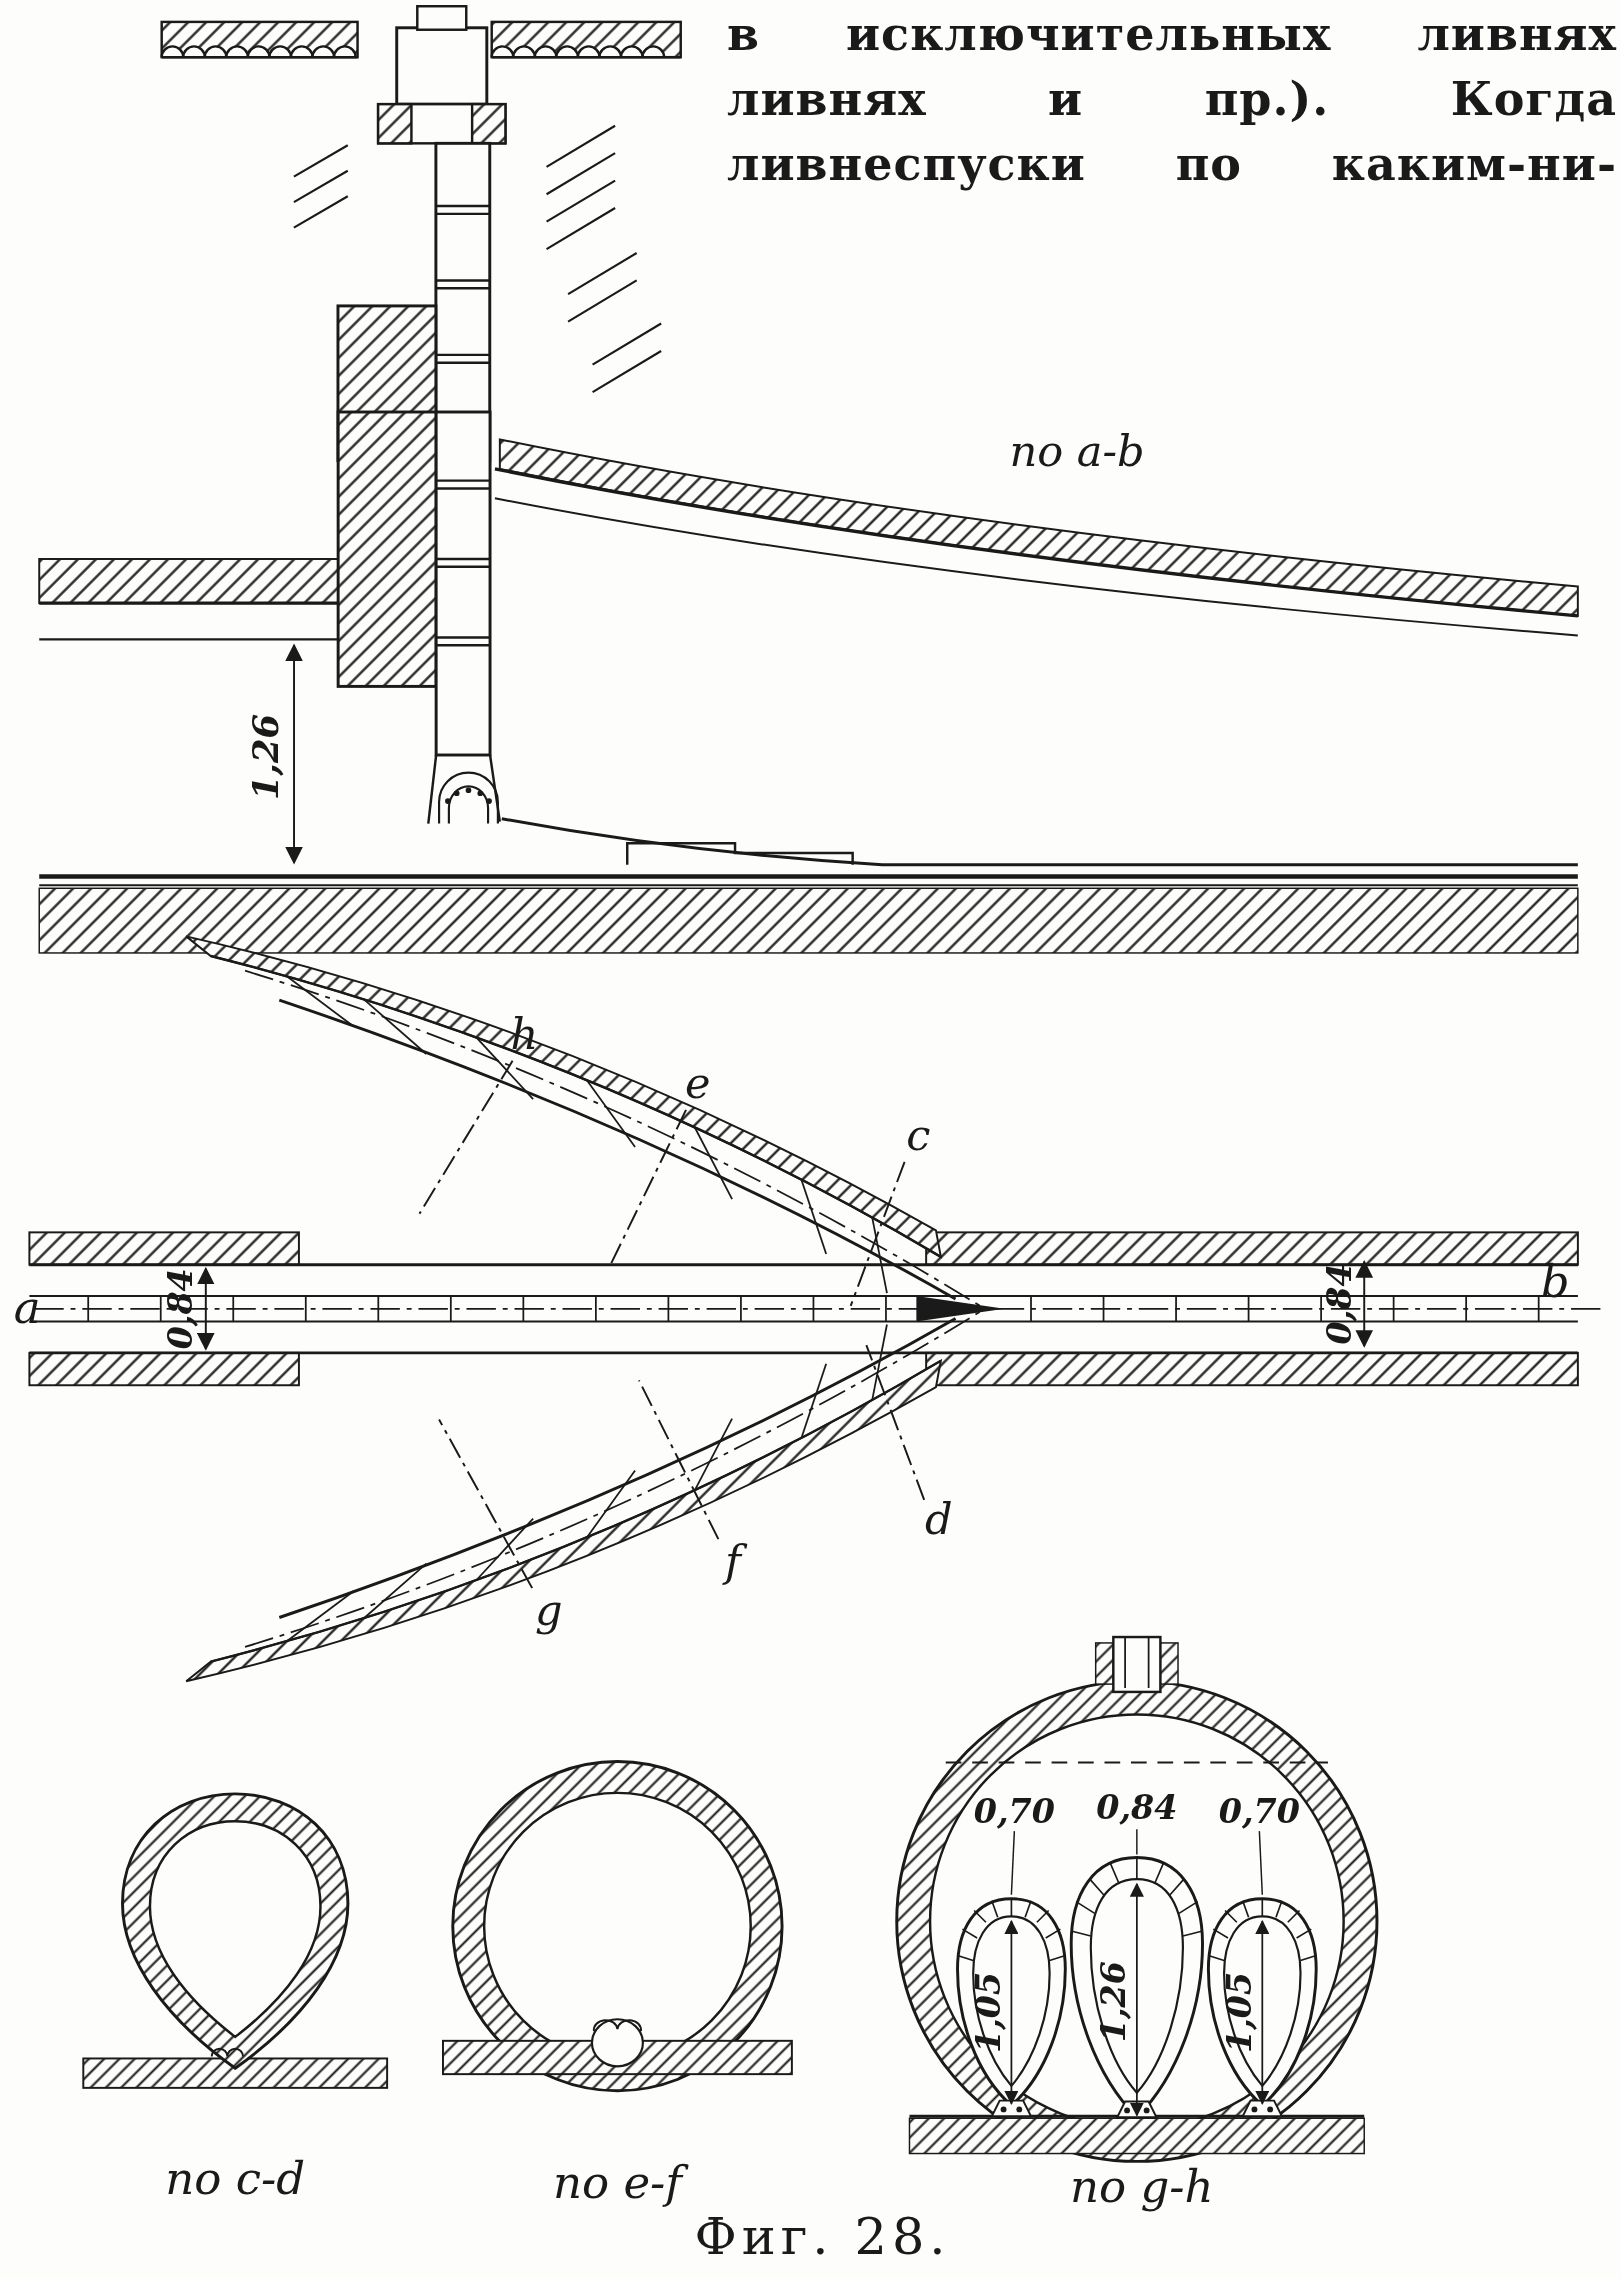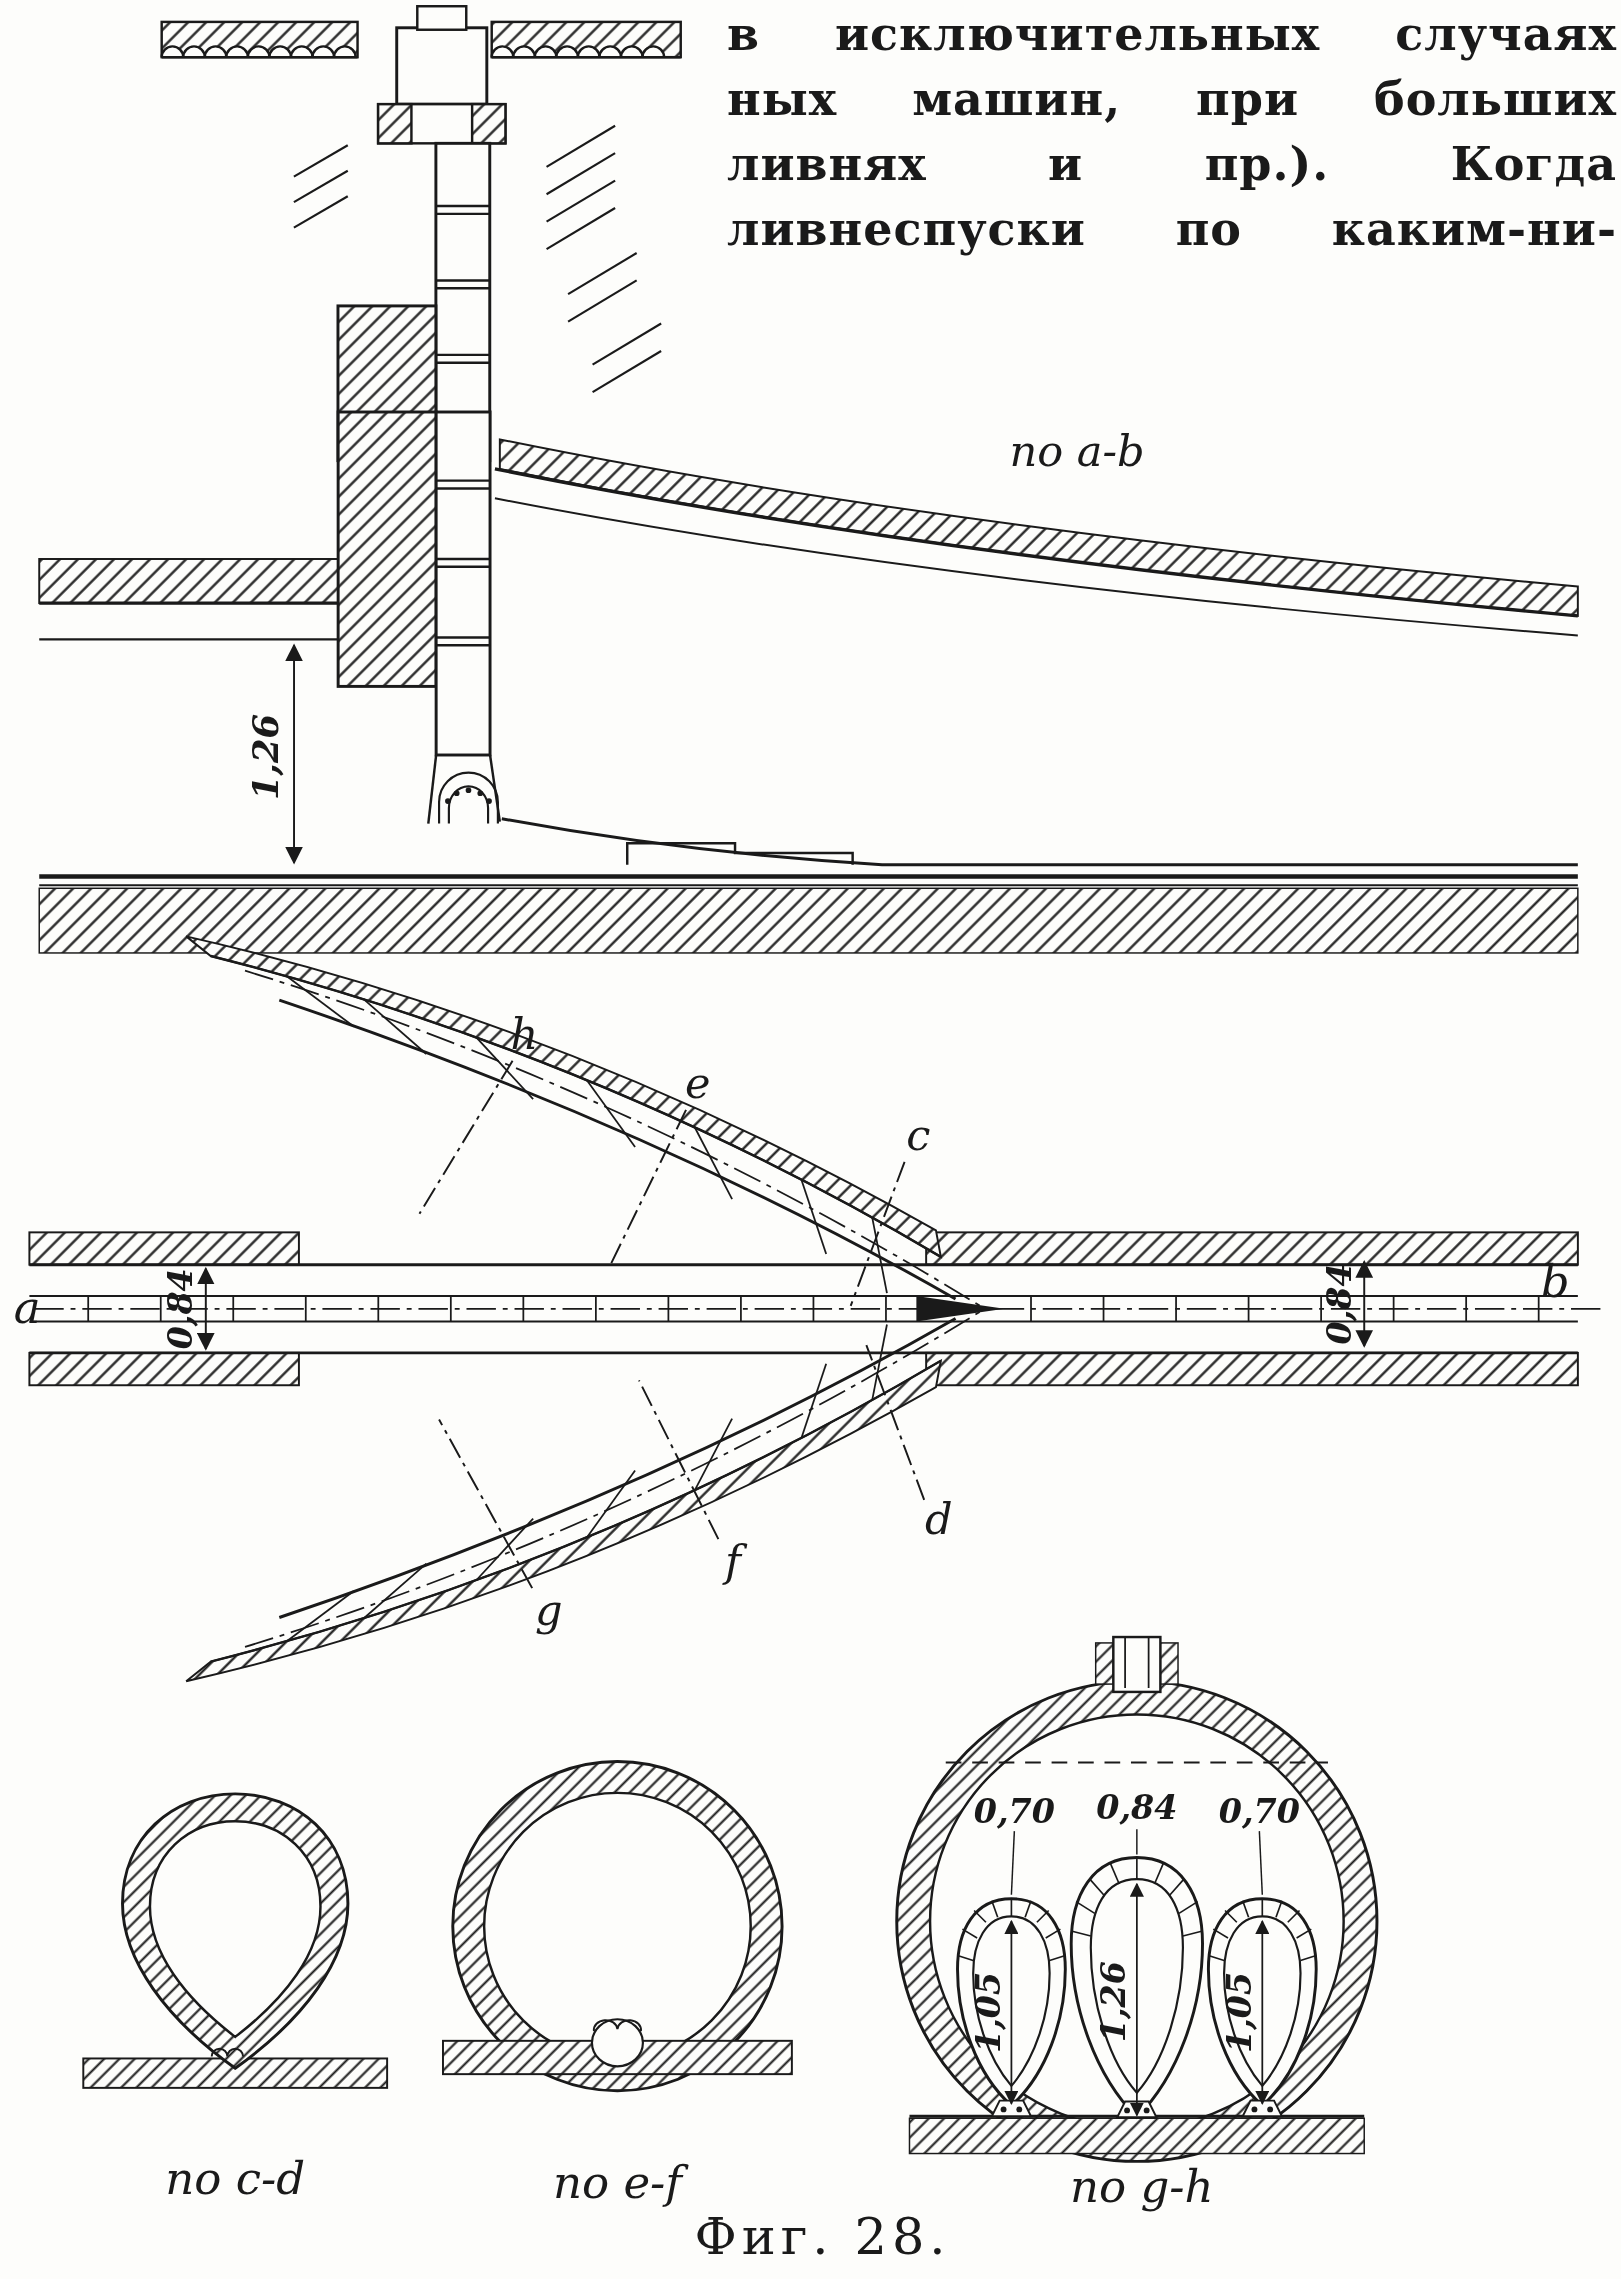--- a/index.html
+++ b/index.html
@@ -37,22 +37,21 @@
   .lbl46{font-size:46px;}
   .dim34{font-size:34px;font-weight:bold;}
   .dim36{font-size:36px;font-weight:bold;}
 </style>
 </head>
 <body>
 
 <div class="page">
 
   <div class="text-block">
-    <div class="tline">в исключительных случаях</div>
-    <div class="tline">ных машин, при больших</div>
+    <div class="tline">в исключительных ливнях</div>
     <div class="tline">ливнях и пр.). Когда</div>
     <div class="tline">ливнеспуски по каким-ни-</div>
   </div>
 
   <svg class="s1" width="568" height="461" viewBox="0 0 580 470">
     <defs>
       <pattern id="h1" width="13" height="13" patternUnits="userSpaceOnUse" patternTransform="rotate(-45)">
         <rect width="13" height="13" fill="#fdfdfb"></rect>
         <line x1="0" y1="6.5" x2="13" y2="6.5" stroke="#1a1a1a" stroke-width="2.3"></line>
       </pattern>

